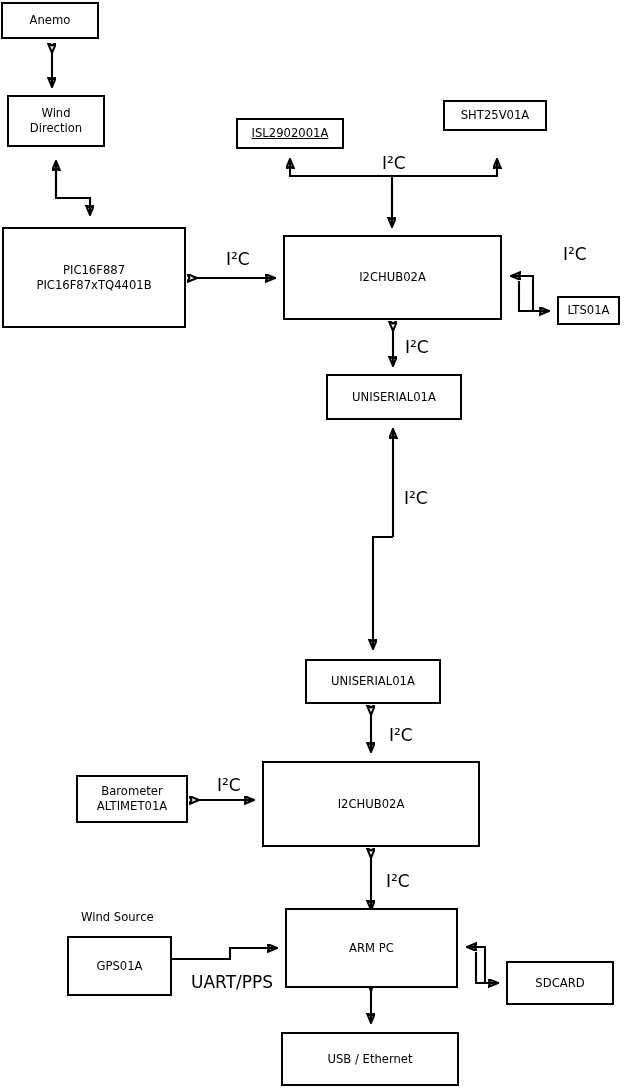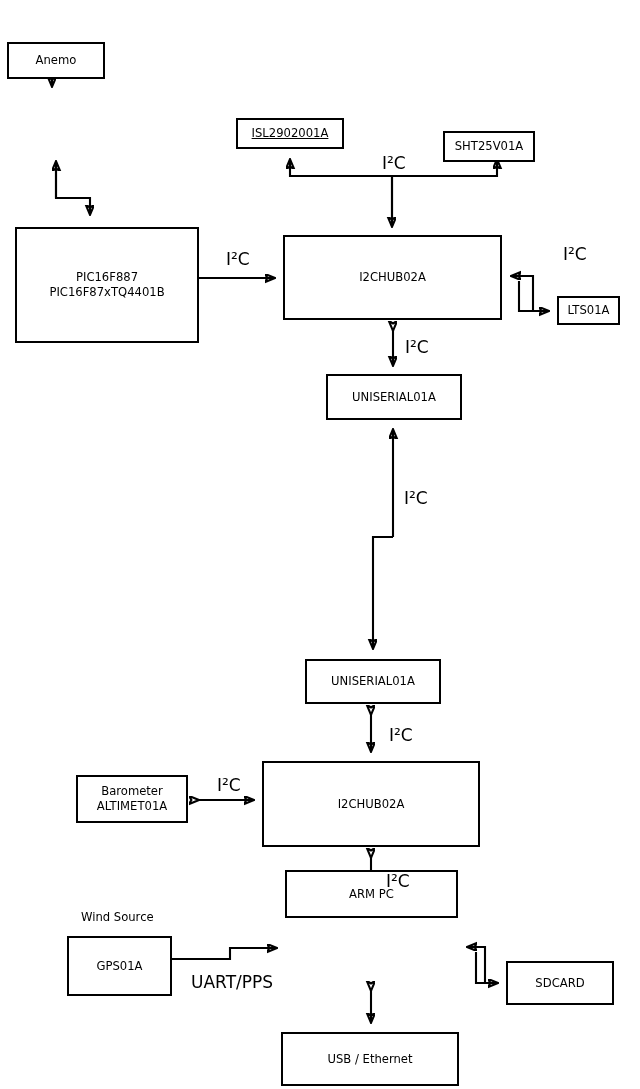--- a/index.html
+++ b/index.html
@@ -97,46 +97,48 @@
     <line x1="371" y1="857" x2="371" y2="909" marker-start="url(#arrow)" marker-end="url(#arrow)"></line>
 
     <polyline points="172,959 230,959 230,948 276,948" marker-end="url(#arrow)"></polyline>
 
     <polyline points="485,983 485,947 468,947" marker-end="url(#arrow)"></polyline>
     <polyline points="476,952 476,983 497,983" marker-end="url(#arrow)"></polyline>
 
     <line x1="371" y1="990" x2="371" y2="1022" marker-start="url(#arrow)" marker-end="url(#arrow)"></line>
   </svg>
 
-  <div class="node" style="left:7px;  top:2px;    width:98px;  height:37px;margin-top:40px;">Anemo</div>
+  <div class="node" style="left:1px;  top:2px;    width:98px;  height:37px;">Anemo</div>
 
+  <div class="node" style="left:7px;  top:95px;   width:98px;  height:52px;">Wind
+Direction</div>
 
-  <div class="node" style="left:15px;  top:227px;  width:184px; height:116px;">PIC16F887
+  <div class="node" style="left:2px;  top:227px;  width:184px; height:101px;">PIC16F887
 PIC16F87xTQ4401B</div>
 
   <div class="node" style="left:236px;top:118px;  width:108px; height:31px;text-decoration:underline;">ISL2902001A</div>
 
-  <div class="node" style="left:443px;top:131px;  width:92px; height:31px;">SHT25V01A</div>
+  <div class="node" style="left:443px;top:100px;  width:104px; height:31px;">SHT25V01A</div>
 
   <div class="node" style="left:283px;top:235px;  width:219px; height:85px;">I2CHUB02A</div>
 
   <div class="node" style="left:557px;top:296px;  width:63px;  height:29px;">LTS01A</div>
 
   <div class="node" style="left:326px;top:374px;  width:136px; height:46px;">UNISERIAL01A</div>
 
   <div class="node" style="left:305px;top:659px;  width:136px; height:45px;">UNISERIAL01A</div>
 
   <div class="node" style="left:262px;top:761px;  width:218px; height:86px;">I2CHUB02A</div>
 
   <div class="node" style="left:76px; top:775px;  width:112px; height:48px;">Barometer
 ALTIMET01A</div>
 
   <div class="node" style="left:67px; top:936px;  width:105px; height:60px;">GPS01A</div>
 
-  <div class="node" style="left:285px;top:870px;  width:173px; height:48px;">ARM PC</div>
+  <div class="node" style="left:285px;top:908px;  width:173px; height:80px;">ARM PC</div>
 
   <div class="node" style="left:281px;top:1032px; width:178px; height:54px;">USB / Ethernet</div>
 
   <div class="node" style="left:506px;top:961px;  width:108px; height:44px;">SDCARD</div>
 
   <div class="edge-label" style="left:226px;top:249px;">I²C</div>
   <div class="edge-label" style="left:382px;top:153px;">I²C</div>
   <div class="edge-label" style="left:563px;top:244px;">I²C</div>
   <div class="edge-label" style="left:405px;top:337px;">I²C</div>
   <div class="edge-label" style="left:404px;top:488px;">I²C</div>

